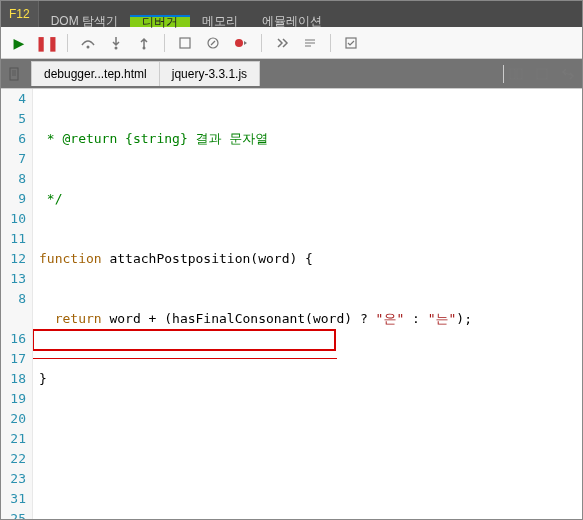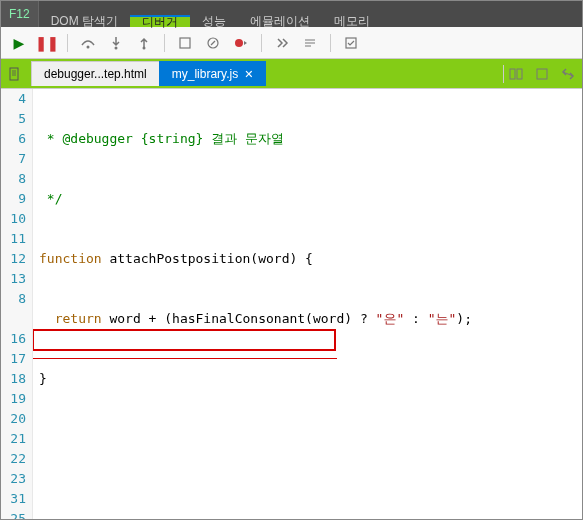--- a/index.html
+++ b/index.html
@@ -1,30 +1,30 @@
 <!DOCTYPE html>
 <html><head>
 <meta charset="utf-8">
 <style>
 * { margin: 0; padding: 0; box-sizing: border-box; }
 body { font-family: "Segoe UI", Tahoma, sans-serif; font-size: 12px; background: #fff; width: 583px; height: 520px; overflow: hidden; border: 1px solid #888; }
 
 .top-tabs { display: flex; background: #4a4a4a; color: #ccc; height: 26px; align-items: stretch; }
-.top-tabs .f12 { background: #555; color: #86efac; padding: 4px 8px; border-right: 1px solid #666; display: flex; align-items: center; }
+.top-tabs .f12 { background: #555; color: #fde047; padding: 4px 8px; border-right: 1px solid #666; display: flex; align-items: center; }
 .top-tabs .tab { padding: 4px 12px; display: flex; align-items: center; cursor: pointer; color: #ccc; gap: 4px; margin-top: 14px; }
 .top-tabs .tab.active { background: #84cc16; color: #222; border-top: 2px solid #0078d7; font-family: Liberation Serif, serif; }
 .top-tabs .tab-icon { font-size: 10px; }
 
 .toolbar { display: flex; align-items: center; height: 32px; padding: 0 6px; gap: 4px; border-bottom: 1px solid #ccc; background: #f8f8f8; }
 .toolbar .btn { width: 24px; height: 24px; display: flex; align-items: center; justify-content: center; cursor: pointer; color: #777; border-radius: 2px; }
 .toolbar .sep { width: 1px; height: 18px; background: #ccc; margin: 0 4px; }
 .toolbar .play { color: #0a7b0a; font-size: 14px; }
 .toolbar .pause { color: #d13438; font-size: 14px; font-weight: bold; }
 
-.file-tabs { display: flex; align-items: center; height: 30px; border-bottom: 1px solid #ccc; background: #84cc16; padding-left: 4px; }
+.file-tabs { display: flex; align-items: center; height: 30px; border-bottom: 1px solid #ccc; background: #737373; padding-left: 4px; }
 .file-tabs .doc-icon { width: 20px; height: 20px; display: flex; align-items: center; justify-content: center; margin-right: 6px; }
 .file-tabs .tab { padding: 5px 12px; border: 1px solid #ccc; border-bottom: none; background: #f0f0f0; margin-right: -1px; cursor: pointer; font-size: 12px; display: flex; align-items: center; gap: 6px; }
 .file-tabs .tab.active { background: #0078d7; color: #fff; border-color: #0078d7; }
 .file-tabs .close { font-size: 11px; cursor: pointer; }
 .file-tabs .spacer { flex: 1; }
 .file-tabs .right-btn { width: 24px; height: 24px; display: flex; align-items: center; justify-content: center; cursor: pointer; color: #777; margin-right: 2px; }
 
 .editor { display: flex; height: calc(520px - 26px - 32px - 30px); font-family: Consolas, monospace; font-size: 13px; line-height: 20px; position: relative; }
 .gutter { width: 32px; background: #f7f7f7; color: #2b91af; text-align: right; padding-right: 6px; user-select: none; border-right: 1px solid #e8e8e8; }
 .gutter .ln { height: 20px; }
@@ -36,23 +36,22 @@
 .highlight-box { position: absolute; border: 2px solid #d60000; left: -1px; top: 240px; height: 22px; width: 304px; pointer-events: none; }
 .strike-line { position: absolute; border-top: 1px solid #d60000; left: 0px; top: 269px; width: 304px; }
 </style>
 </head>
 <body>
 
 <div class="top-tabs">
   <div class="f12">F12</div>
   <div class="tab">DOM 탐색기</div>
   <div class="tab active">디버거</div>
-  <div class="tab">성능</div>
+  <div class="tab">메모리</div>
   <div class="tab">에뮬레이션</div>
-  <div class="tab">메모리</div>
 </div>
 
 <div class="toolbar">
   <div class="btn play">▶</div>
   <div class="btn pause">❚❚</div>
   <div class="sep"></div>
   <div class="btn">
     <svg width="16" height="16" viewBox="0 0 16 16">
         <path d="M2 10 Q8 2 14 10" fill="none" stroke="#777" stroke-width="1.5"></path>
         <circle cx="8" cy="12" r="1.5" fill="#777"></circle>
@@ -109,24 +108,21 @@
 </div>
 
 <div class="file-tabs">
   <div class="doc-icon">
     <svg width="16" height="16" viewBox="0 0 16 16">
         <rect x="3" y="2" width="8" height="12" fill="none" stroke="#555" stroke-width="1"></rect>
         <path d="M5 5 L9 5 M5 7 L9 7 M5 9 L9 9" stroke="#555" stroke-width="0.8"></path>
       </svg>
   </div>
   <div class="tab">debugger...tep.html</div>
-  <div class="tab active">
-    <span>my_library.js</span>
-    <span class="close">✕</span>
-  </div>
+  <div class="tab">jquery-3.3.1.js</div>
   <div class="spacer"></div>
   <div class="sep" style="width:1px;height:18px;background:#ccc;"></div>
   <div class="right-btn">
     <svg width="16" height="16" viewBox="0 0 16 16">
         <rect x="2" y="3" width="5" height="10" fill="none" stroke="#777"></rect>
         <rect x="9" y="3" width="5" height="10" fill="none" stroke="#777"></rect>
       </svg>
   </div>
   <div class="right-btn">
     <svg width="16" height="16" viewBox="0 0 16 16">
@@ -160,21 +156,21 @@
       <div class="ln">18</div>
       <div class="ln">19</div>
       <div class="ln">20</div>
       <div class="ln">21</div>
       <div class="ln">22</div>
       <div class="ln">23</div>
       <div class="ln">31</div>
       <div class="ln">25</div>
     </div>
   <div class="code">
-    <div class="line"><span class="cm"> * @debugger {string} 결과 문자열</span></div>
+    <div class="line"><span class="cm"> * @return {string} 결과 문자열</span></div>
     <div class="line"><span class="cm"> */</span></div>
     <div class="line"><span class="kw">function</span><span> attachPostposition(word) {</span></div>
     <div class="line"><span class="kw">  return</span><span> word + (hasFinalConsonant(word) ? </span><span class="str">"은"</span><span> : </span><span class="str">"는"</span><span>);</span></div>
     <div class="line"><span>}</span></div>
     <div class="line"><span></span></div>
     
     
     
     
     

